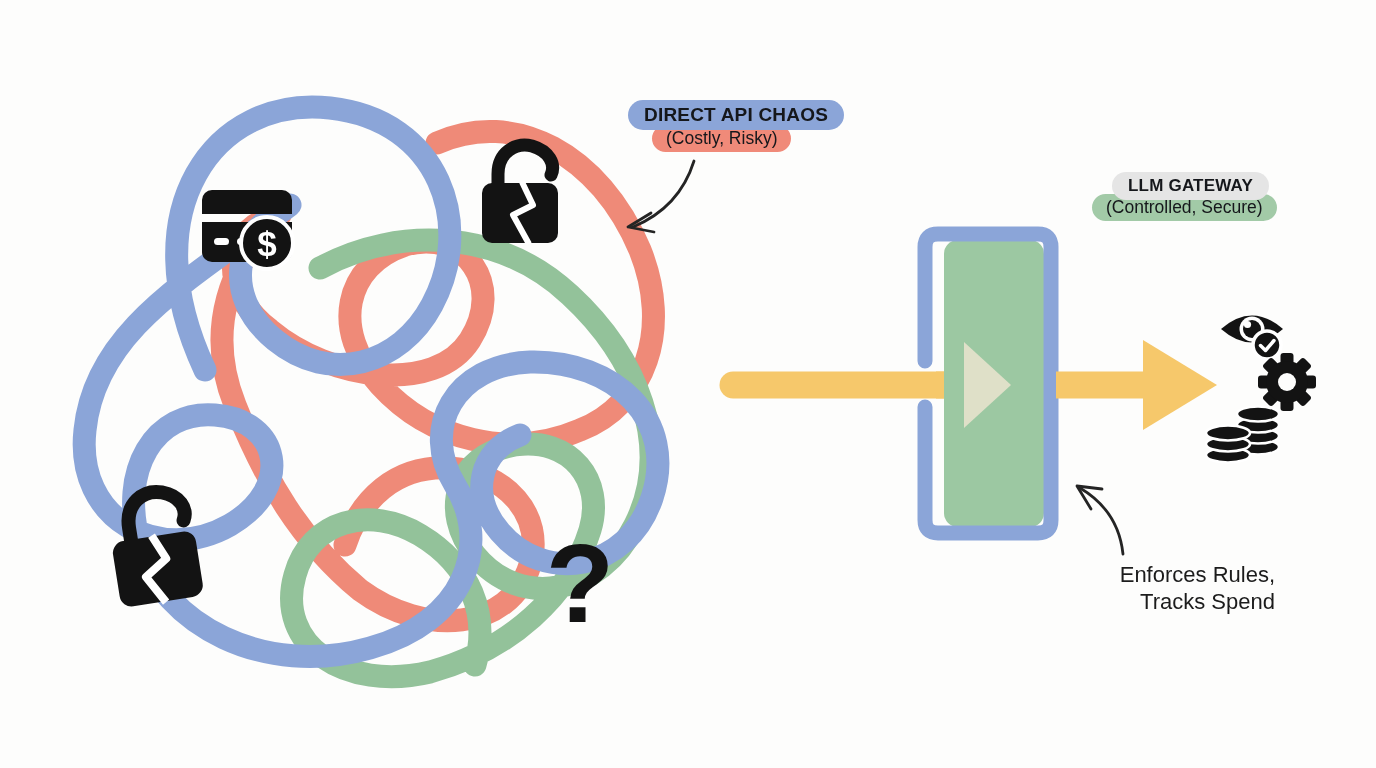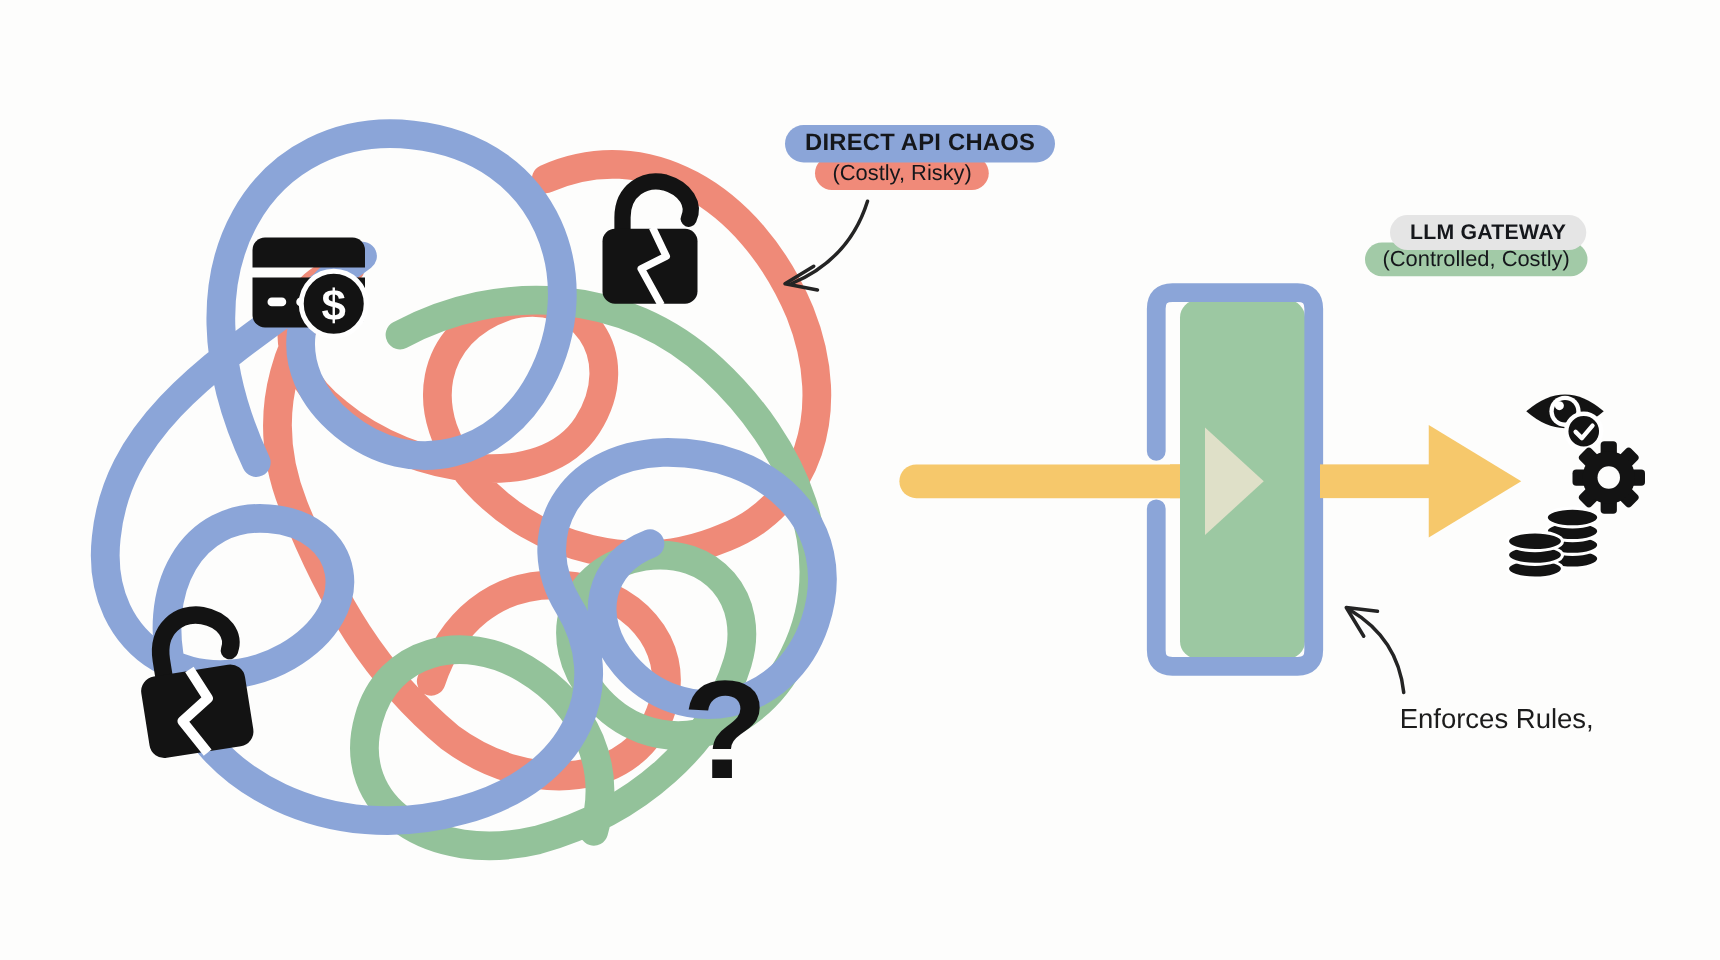--- a/index.html
+++ b/index.html
@@ -118,19 +118,20 @@
       <path d="M651 213 L628 227 L654 232"></path>
       <path d="M1123 554 C1120 526 1107 504 1080 488"></path>
       <path d="M1102 489 L1077 486 L1091 509"></path>
     </g>
   </svg>
 
   <div class="badge badge-title chaos-title">DIRECT API CHAOS</div>
   <div class="badge badge-sub chaos-sub">(Costly, Risky)</div>
 
   <div class="badge badge-title gw-title">LLM GATEWAY</div>
-  <div class="badge badge-sub gw-sub">(Controlled, Costly)</div>
+  <div class="badge badge-sub gw-sub">(Controlled, Secure)</div>
 
   <div class="caption">
     <div>Enforces Rules,</div>
+    <div>Tracks Spend</div>
   </div>
 
 </div>
 
 </body></html>

